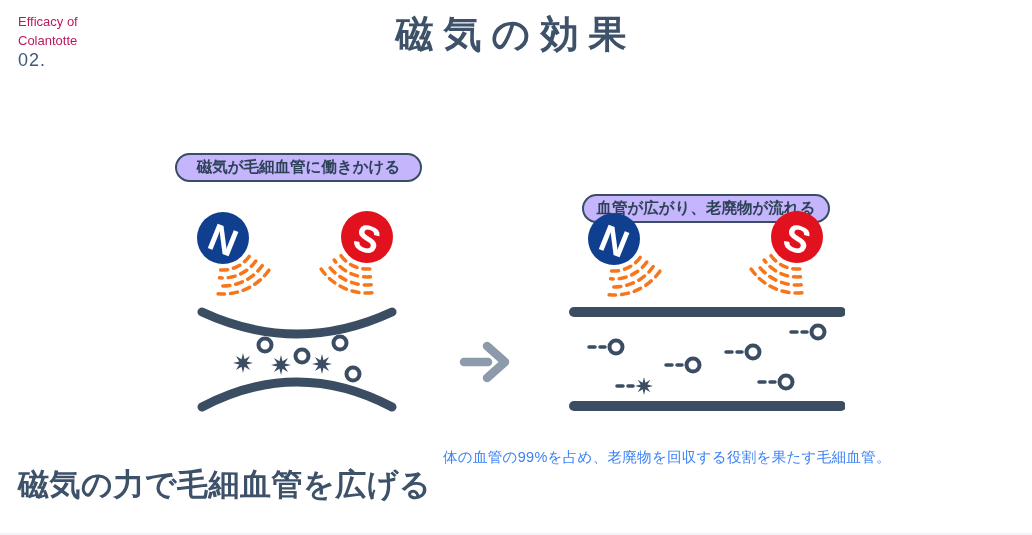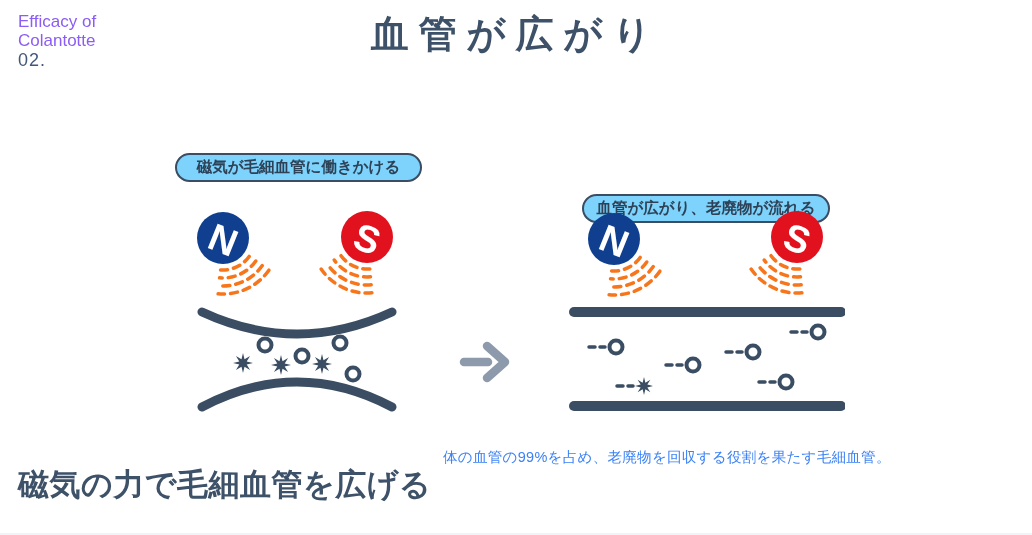--- a/index.html
+++ b/index.html
@@ -4,39 +4,39 @@
 <style>
   html,body{margin:0;padding:0;background:#ffffff;}
   body{
     width:1032px;height:535px;position:relative;overflow:hidden;
     font-family:"Liberation Sans","DejaVu Sans",sans-serif;
     -webkit-font-smoothing:antialiased;
   }
   .abs{position:absolute;}
 
   
-  .eyebrow{left:18px;top:12px;font-size:17px;line-height:19px;color:#8b5cf6;}
+  .eyebrow{left:18px;top:12px;font-size:13px;line-height:19px;color:#be185d;}
   .lesson-number{left:18px;top:50px;font-size:18px;color:#42577a;letter-spacing:1px;}
 
   
   .header{left:0;right:0;top:10px;text-align:center;}
   .title{
     font-size:38px;font-weight:bold;color:#3d5168;
     letter-spacing:10px;line-height:48px;
   }
   .subtitle{
     margin-top:3px;font-size:13px;font-weight:bold;color:#9aa5b2;
     letter-spacing:1.6px;
   }
 
   
   .pill{
     height:29px;border:2.5px solid #3a4d62;border-radius:16px;
     display:flex;align-items:center;justify-content:center;
-    font-size:15.5px;font-weight:bold;color:#2e4257;background:#7dd3fc;
+    font-size:15.5px;font-weight:bold;color:#2e4257;background:#c4b5fd;
     box-sizing:border-box;white-space:nowrap;
   }
   .pill-left{left:175px;top:153px;width:247px;}
   .pill-right{left:582px;top:162px;width:248px;margin-top:32px;}
 
   .diagram-left{left:170px;top:200px;}
   .diagram-right{left:565px;top:200px;}
   .arrow{left:458px;top:340px;}
 
   
@@ -58,21 +58,21 @@
 </head>
 <body>
 
 <div class="abs eyebrow">
   <div>Efficacy of</div>
   <div>Colantotte</div>
 </div>
 <div class="abs lesson-number">02.</div>
 
 <div class="abs header">
-  <div class="title">血管が広がり</div>
+  <div class="title">磁気の効果</div>
 </div>
 
 <div class="abs pill pill-left">磁気が毛細血管に働きかける</div>
 <div class="abs pill pill-right">血管が広がり、老廃物が流れる</div>
 
 <svg class="abs diagram-left" width="250" height="232" viewBox="0 0 250 232">
 
   <g>
     <circle cx="53" cy="38" r="26" fill="#0f3f8e"></circle>
     <text class="magnet-letter" text-anchor="middle" dominant-baseline="central" transform="translate(53,40) rotate(22)">N</text>

